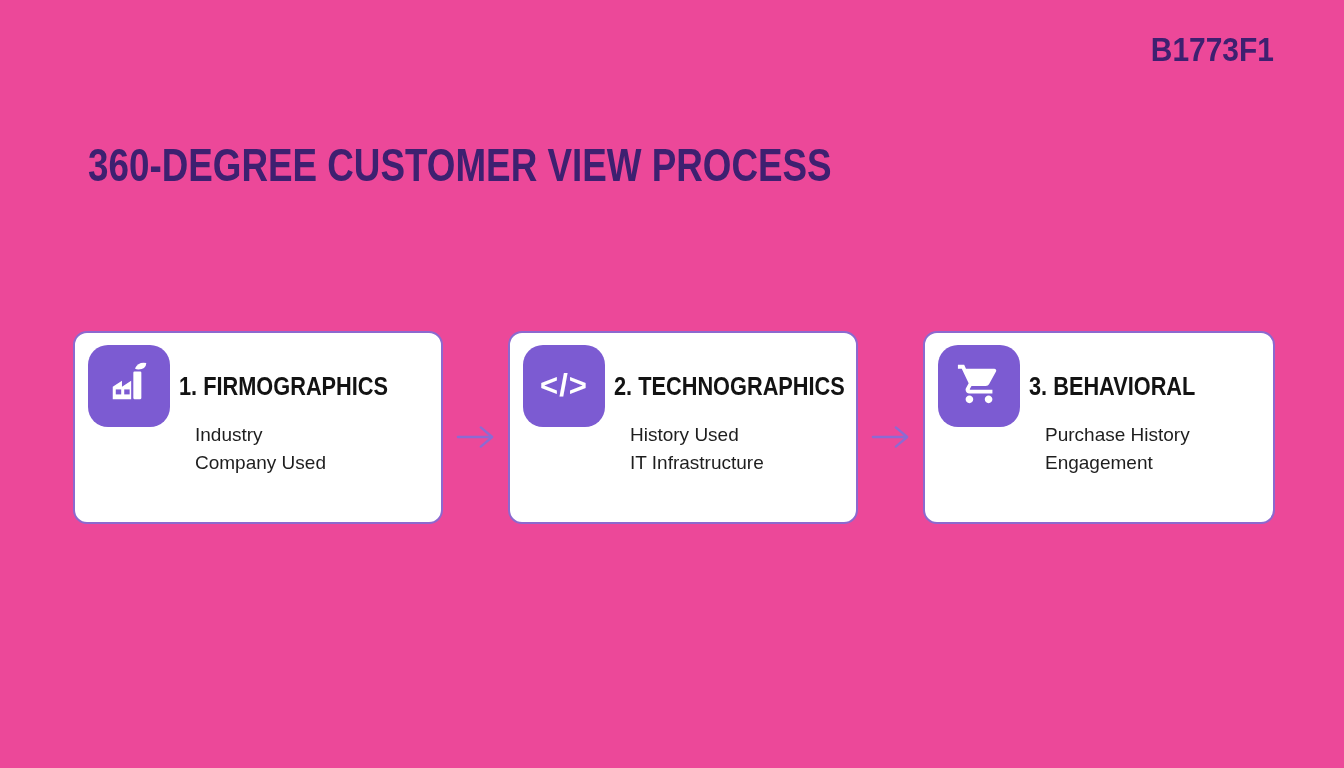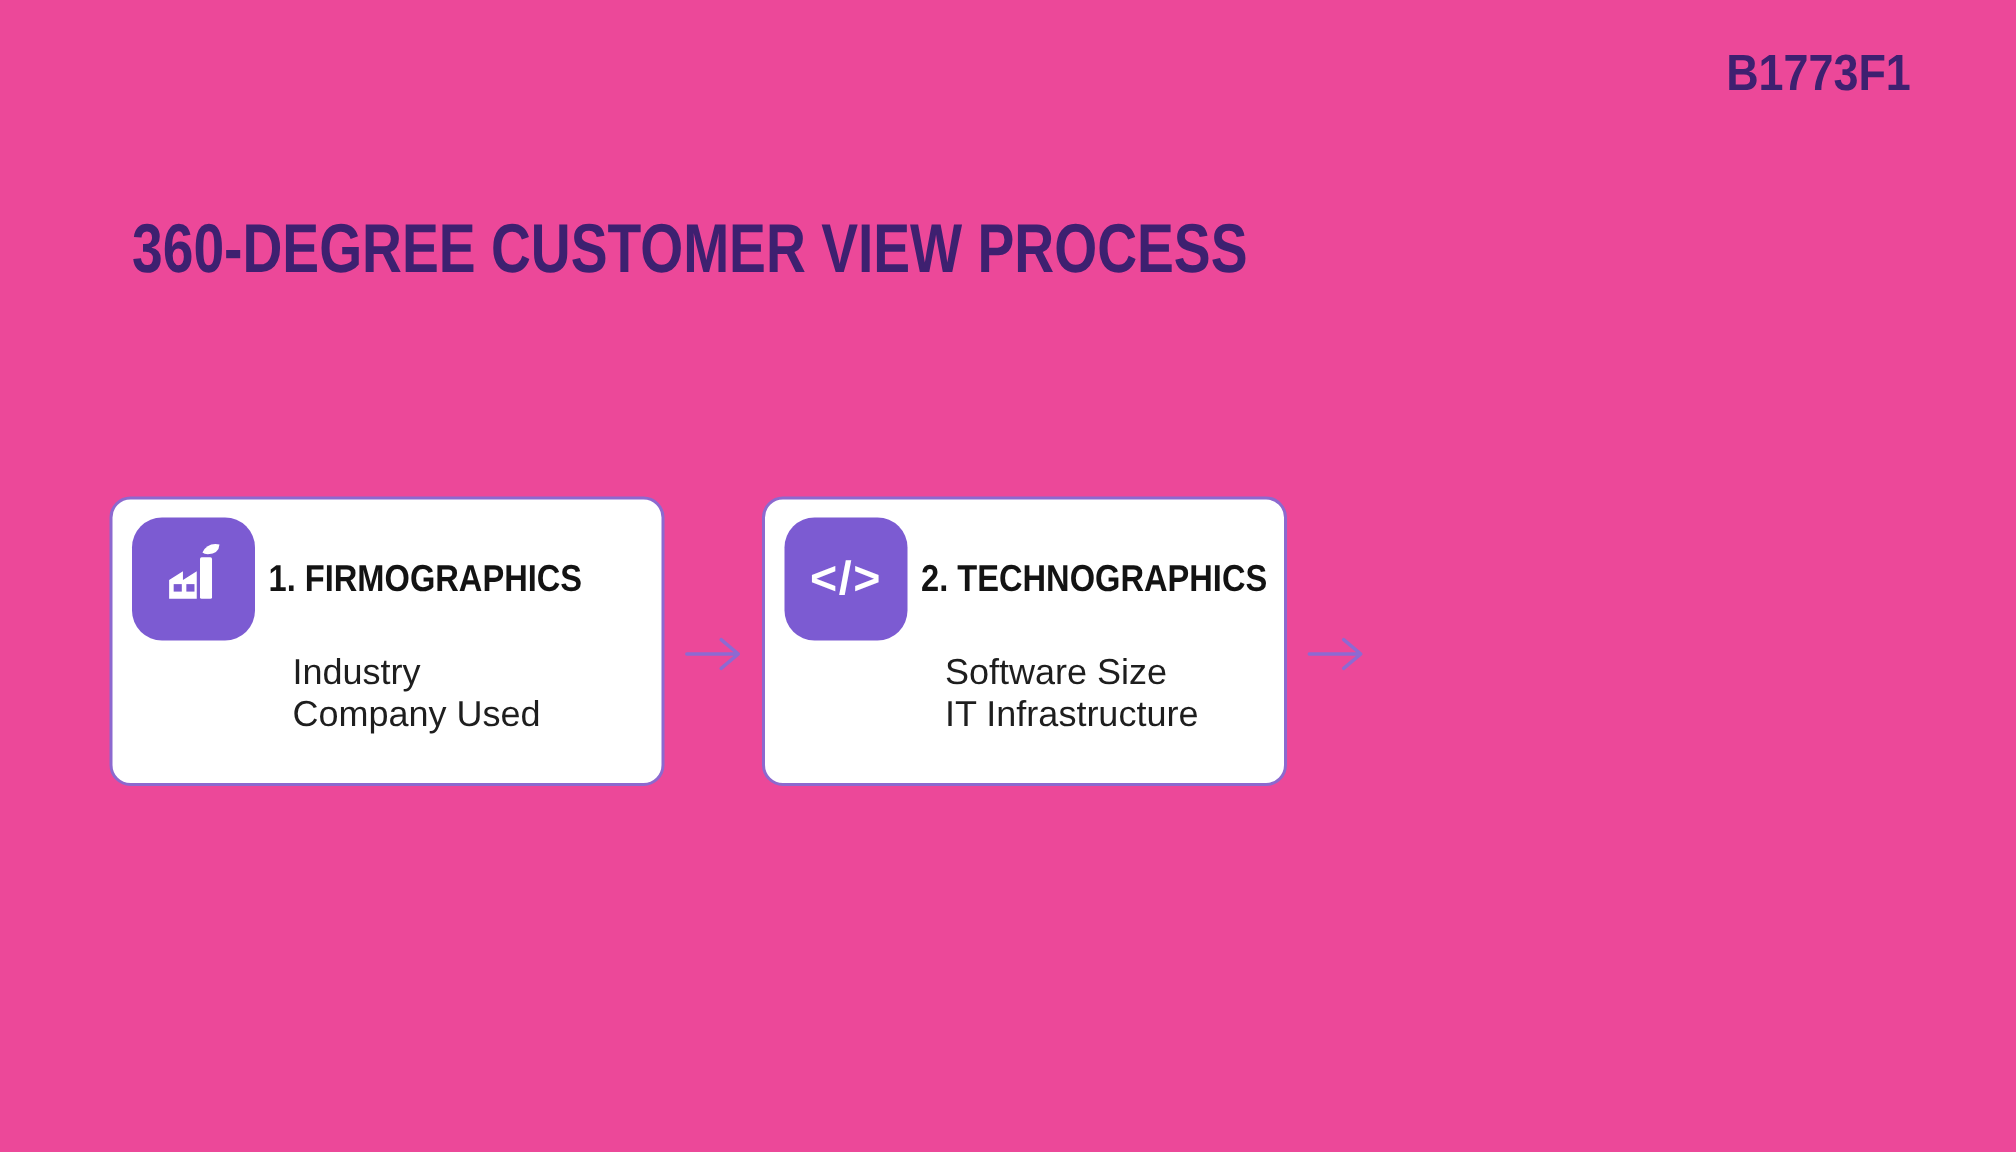--- a/index.html
+++ b/index.html
@@ -49,22 +49,22 @@
   }
 
   .step-heading {
     position: absolute; left: 104px; top: 12px; height: 82px;
     display: flex; align-items: center;
     font-size: 25px; font-weight: 700; color: #131313; white-space: nowrap;
     transform: scaleX(0.87); transform-origin: left center;
   }
 
   .step-items {
-    position: absolute; left: 120px; top: 102px;
-    font-size: 24px; line-height: 28px; color: #1e1e1e;
+    position: absolute; left: 120px; top: 88px;
+    font-size: 19px; line-height: 28px; color: #1e1e1e;
   }
   .step-items div { white-space: nowrap; }
 </style>
 </head>
 <body>
 
 <div class="canvas">
 
   <div class="code-badge">B1773F1</div>
 
@@ -98,28 +98,42 @@
         </svg>
       </span>
     </div>
 
     <div class="step-card w2">
       <div class="icon-tile">
         <span class="glyph-text">&lt;/&gt;</span>
       </div>
       <div class="step-heading">2. TECHNOGRAPHICS</div>
       <div class="step-items">
-        <div>Software Size</div>
+        <div>History Used</div>
         <div>IT Infrastructure</div>
       </div>
     </div>
 
     <div class="arrow-gap">
       <span>
         <svg width="42" height="30" viewBox="0 0 44 30" aria-hidden="true">
           <path d="M3 15 H38 M27 5 L39 15 L27 25" fill="none" stroke="#8D6AD2" stroke-width="2.4" stroke-linecap="round" stroke-linejoin="round"></path>
         </svg>
       </span>
     </div>
 
+    <div class="step-card w3">
+      <div class="icon-tile">
+        <span>
+          <svg width="46" height="46" viewBox="0 0 24 24" aria-hidden="true">
+            <path fill="#ffffff" d="M7 18c-1.1 0-1.99.9-1.99 2S5.9 22 7 22s2-.9 2-2-.9-2-2-2zM1 2v2h2l3.6 7.59-1.35 2.45c-.16.28-.25.61-.25.96 0 1.1.9 2 2 2h12v-2H7.42c-.14 0-.25-.11-.25-.25l.03-.12.9-1.63h7.45c.75 0 1.41-.41 1.75-1.03l3.58-6.49c.08-.14.12-.31.12-.47 0-.55-.45-1-1-1H5.21l-.94-2H1zm16 16c-1.1 0-1.99.9-1.99 2s.89 2 1.99 2 2-.9 2-2-.9-2-2-2z"></path>
+          </svg>
+        </span>
+      </div>
+      <div class="step-heading">3. BEHAVIORAL</div>
+      <div class="step-items">
+        <div>Purchase History</div>
+        <div>Engagement</div>
+      </div>
+    </div>
 
   </div>
 </div>
 
 </body></html>

